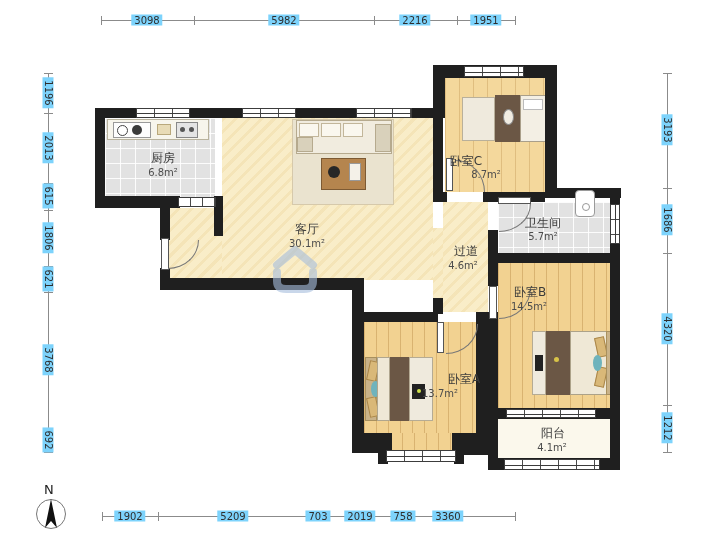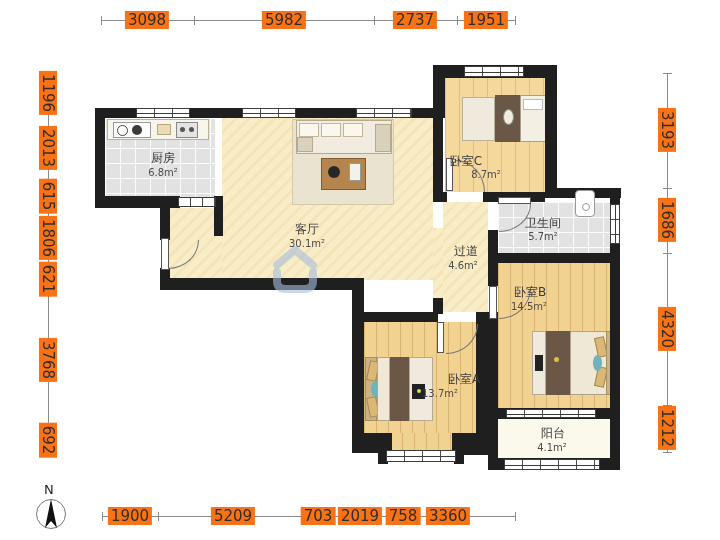--- a/index.html
+++ b/index.html
@@ -30,21 +30,21 @@
   .fur{position:absolute;box-sizing:border-box;z-index:2;}
   .dot{position:absolute;border-radius:50%;z-index:2;}
   
   .room-name{position:absolute;transform:translate(-50%,-50%);font-size:12px;color:#3a3a3a;white-space:nowrap;z-index:7;font-weight:500;}
   .room-area{position:absolute;transform:translate(-50%,-50%);font-size:10px;color:#4c4c4c;white-space:nowrap;z-index:7;}
   
   .line-h{position:absolute;height:1px;background:#8b8b8b;z-index:2;}
   .line-v{position:absolute;width:1px;background:#8b8b8b;z-index:2;}
   .tick-v{position:absolute;width:1px;height:9px;background:#8b8b8b;z-index:2;}
   .tick-h{position:absolute;height:1px;width:9px;background:#8b8b8b;z-index:2;}
-  .dim{position:absolute;transform:translate(-50%,-50%);font-size:15px;color:#2e2e2e;background:#f97316;padding:0 3px;white-space:nowrap;z-index:3;}
+  .dim{position:absolute;transform:translate(-50%,-50%);font-size:10px;color:#2e2e2e;background:#7dd3fc;padding:0 3px;white-space:nowrap;z-index:3;}
   .dim-v{writing-mode:vertical-rl;padding:3px 0;}
   
   .wm-text{position:absolute;font-size:37px;letter-spacing:5px;font-weight:600;color:#a6bedd;opacity:.6;z-index:5;white-space:nowrap;}
   .wm-logo{position:absolute;z-index:5;opacity:.6;}
   .compass-n{position:absolute;font-size:13px;color:#222;z-index:2;}
 </style>
 </head>
 <body>
 
 <div class="canvas">
@@ -193,32 +193,32 @@
   </svg>
 
   <div class="line-h" style="left:101px;top:20px;width:414px"></div>
   <div class="tick-v" style="left:101px;top:16px"></div>
   <div class="tick-v" style="left:194px;top:16px"></div>
   <div class="tick-v" style="left:374px;top:16px"></div>
   <div class="tick-v" style="left:457px;top:16px"></div>
   <div class="tick-v" style="left:515px;top:16px"></div>
   <span class="dim" style="left:147px;top:20px">3098</span>
   <span class="dim" style="left:284px;top:20px">5982</span>
-  <span class="dim" style="left:415px;top:20px">2737</span>
+  <span class="dim" style="left:415px;top:20px">2216</span>
   <span class="dim" style="left:486px;top:20px">1951</span>
 
   <div class="line-h" style="left:102px;top:516px;width:413px"></div>
   <div class="tick-v" style="left:102px;top:512px"></div>
   <div class="tick-v" style="left:158px;top:512px"></div>
   <div class="tick-v" style="left:308px;top:512px"></div>
   <div class="tick-v" style="left:329px;top:512px"></div>
   <div class="tick-v" style="left:392px;top:512px"></div>
   <div class="tick-v" style="left:414px;top:512px"></div>
   <div class="tick-v" style="left:515px;top:512px"></div>
-  <span class="dim" style="left:130px;top:516px">1900</span>
+  <span class="dim" style="left:130px;top:516px">1902</span>
   <span class="dim" style="left:233px;top:516px">5209</span>
   <span class="dim" style="left:318px;top:516px">703</span>
   <span class="dim" style="left:360px;top:516px">2019</span>
   <span class="dim" style="left:403px;top:516px">758</span>
   <span class="dim" style="left:448px;top:516px">3360</span>
 
   <div class="line-v" style="left:48px;top:73px;height:379px"></div>
   <div class="tick-h" style="left:44px;top:73px"></div>
   <div class="tick-h" style="left:44px;top:113px"></div>
   <div class="tick-h" style="left:44px;top:183px"></div>

